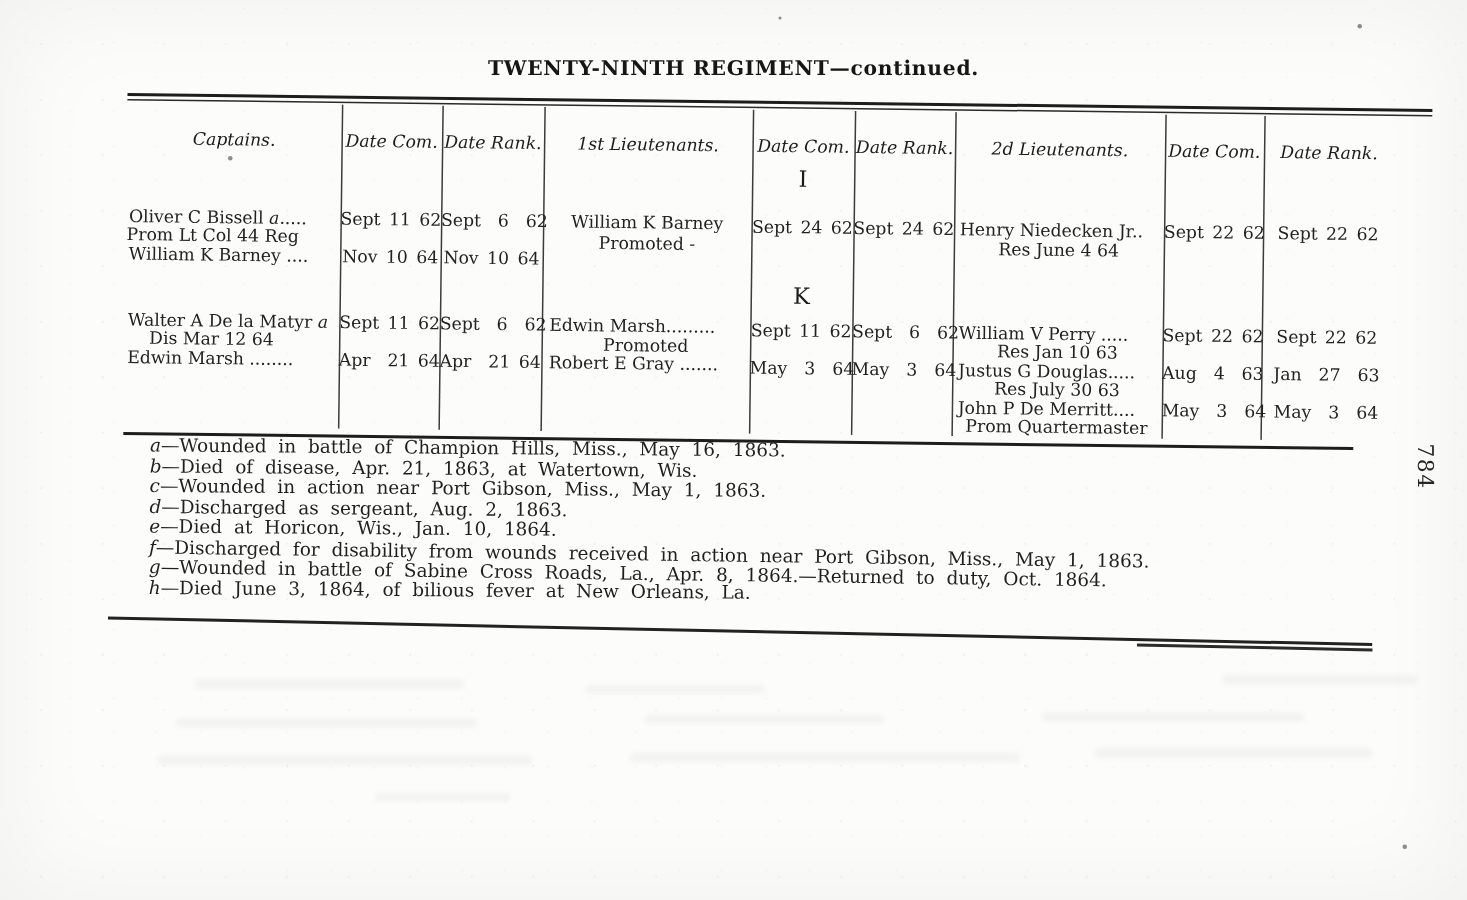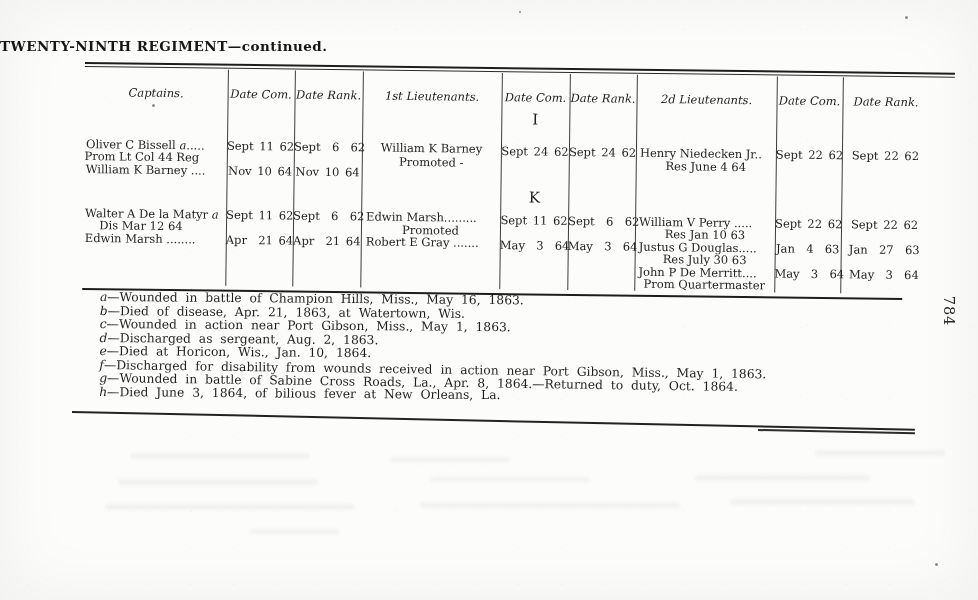--- a/index.html
+++ b/index.html
@@ -9,21 +9,21 @@
     background-image:
       radial-gradient(rgba(40,40,40,0.05) 0.5px, transparent 1px),
       radial-gradient(rgba(40,40,40,0.033) 0.5px, transparent 1.1px);
     background-size:41px 37px, 29px 23px;
     background-position:7px 11px, 3px 17px;
     box-shadow:inset 0 0 70px rgba(0,0,0,0.05);
     font-family:"DejaVu Serif","Liberation Serif",serif;
     color:#1e1e1e;
   }
   .title{
-    position:absolute;top:38px;left:0;width:100%;
+    position:absolute;top:38px;left:0;width:100%;text-align:center;
     font-size:13.5px;font-weight:700;letter-spacing:0.5px;color:#161616;
   }
   .rtable{
     position:absolute;left:85px;top:62px;width:868px;height:228px;
     transform:rotate(0.7deg);transform-origin:0 0;
   }
   .toprule{position:absolute;left:0;top:0;width:870px;height:5px;
     border-top:2px solid #1d1d1d;border-bottom:1px solid #2a2a2a;box-sizing:border-box;}
   .botrule{position:absolute;left:0;top:226px;width:820px;height:2px;background:#1d1d1d;}
   .vline{position:absolute;top:6px;width:1px;height:216px;background:#3c3c3c;}
@@ -133,21 +133,21 @@
   <div class="cell c4n" style="top:170px">Robert E Gray .......</div>
   <div class="cell date c5" style="top:172px">May  3  64</div>
   <div class="cell date c6" style="top:172px">May  3  64</div>
 
   <div class="cell c7n" style="top:147px">William V Perry .....</div>
   <div class="cell date c8" style="top:147px">Sept 22 62</div>
   <div class="cell date c9" style="top:147px">Sept 22 62</div>
   <div class="cell c7c" style="top:159px">Res Jan 10 63</div>
 
   <div class="cell c7n" style="top:172px">Justus G Douglas.....</div>
-  <div class="cell date c8" style="top:172px">Jan  4  63</div>
+  <div class="cell date c8" style="top:172px">Aug  4  63</div>
   <div class="cell date c9" style="top:172px">Jan  27  63</div>
   <div class="cell c7c" style="top:184px">Res July 30 63</div>
 
   <div class="cell c7n" style="top:197px">John P De Merritt....</div>
   <div class="cell date c8" style="top:197px">May  3  64</div>
   <div class="cell date c9" style="top:197px">May  3  64</div>
   <div class="cell c7c" style="top:209px">Prom Quartermaster</div>
 </div>
 
 <div class="footnotes">

